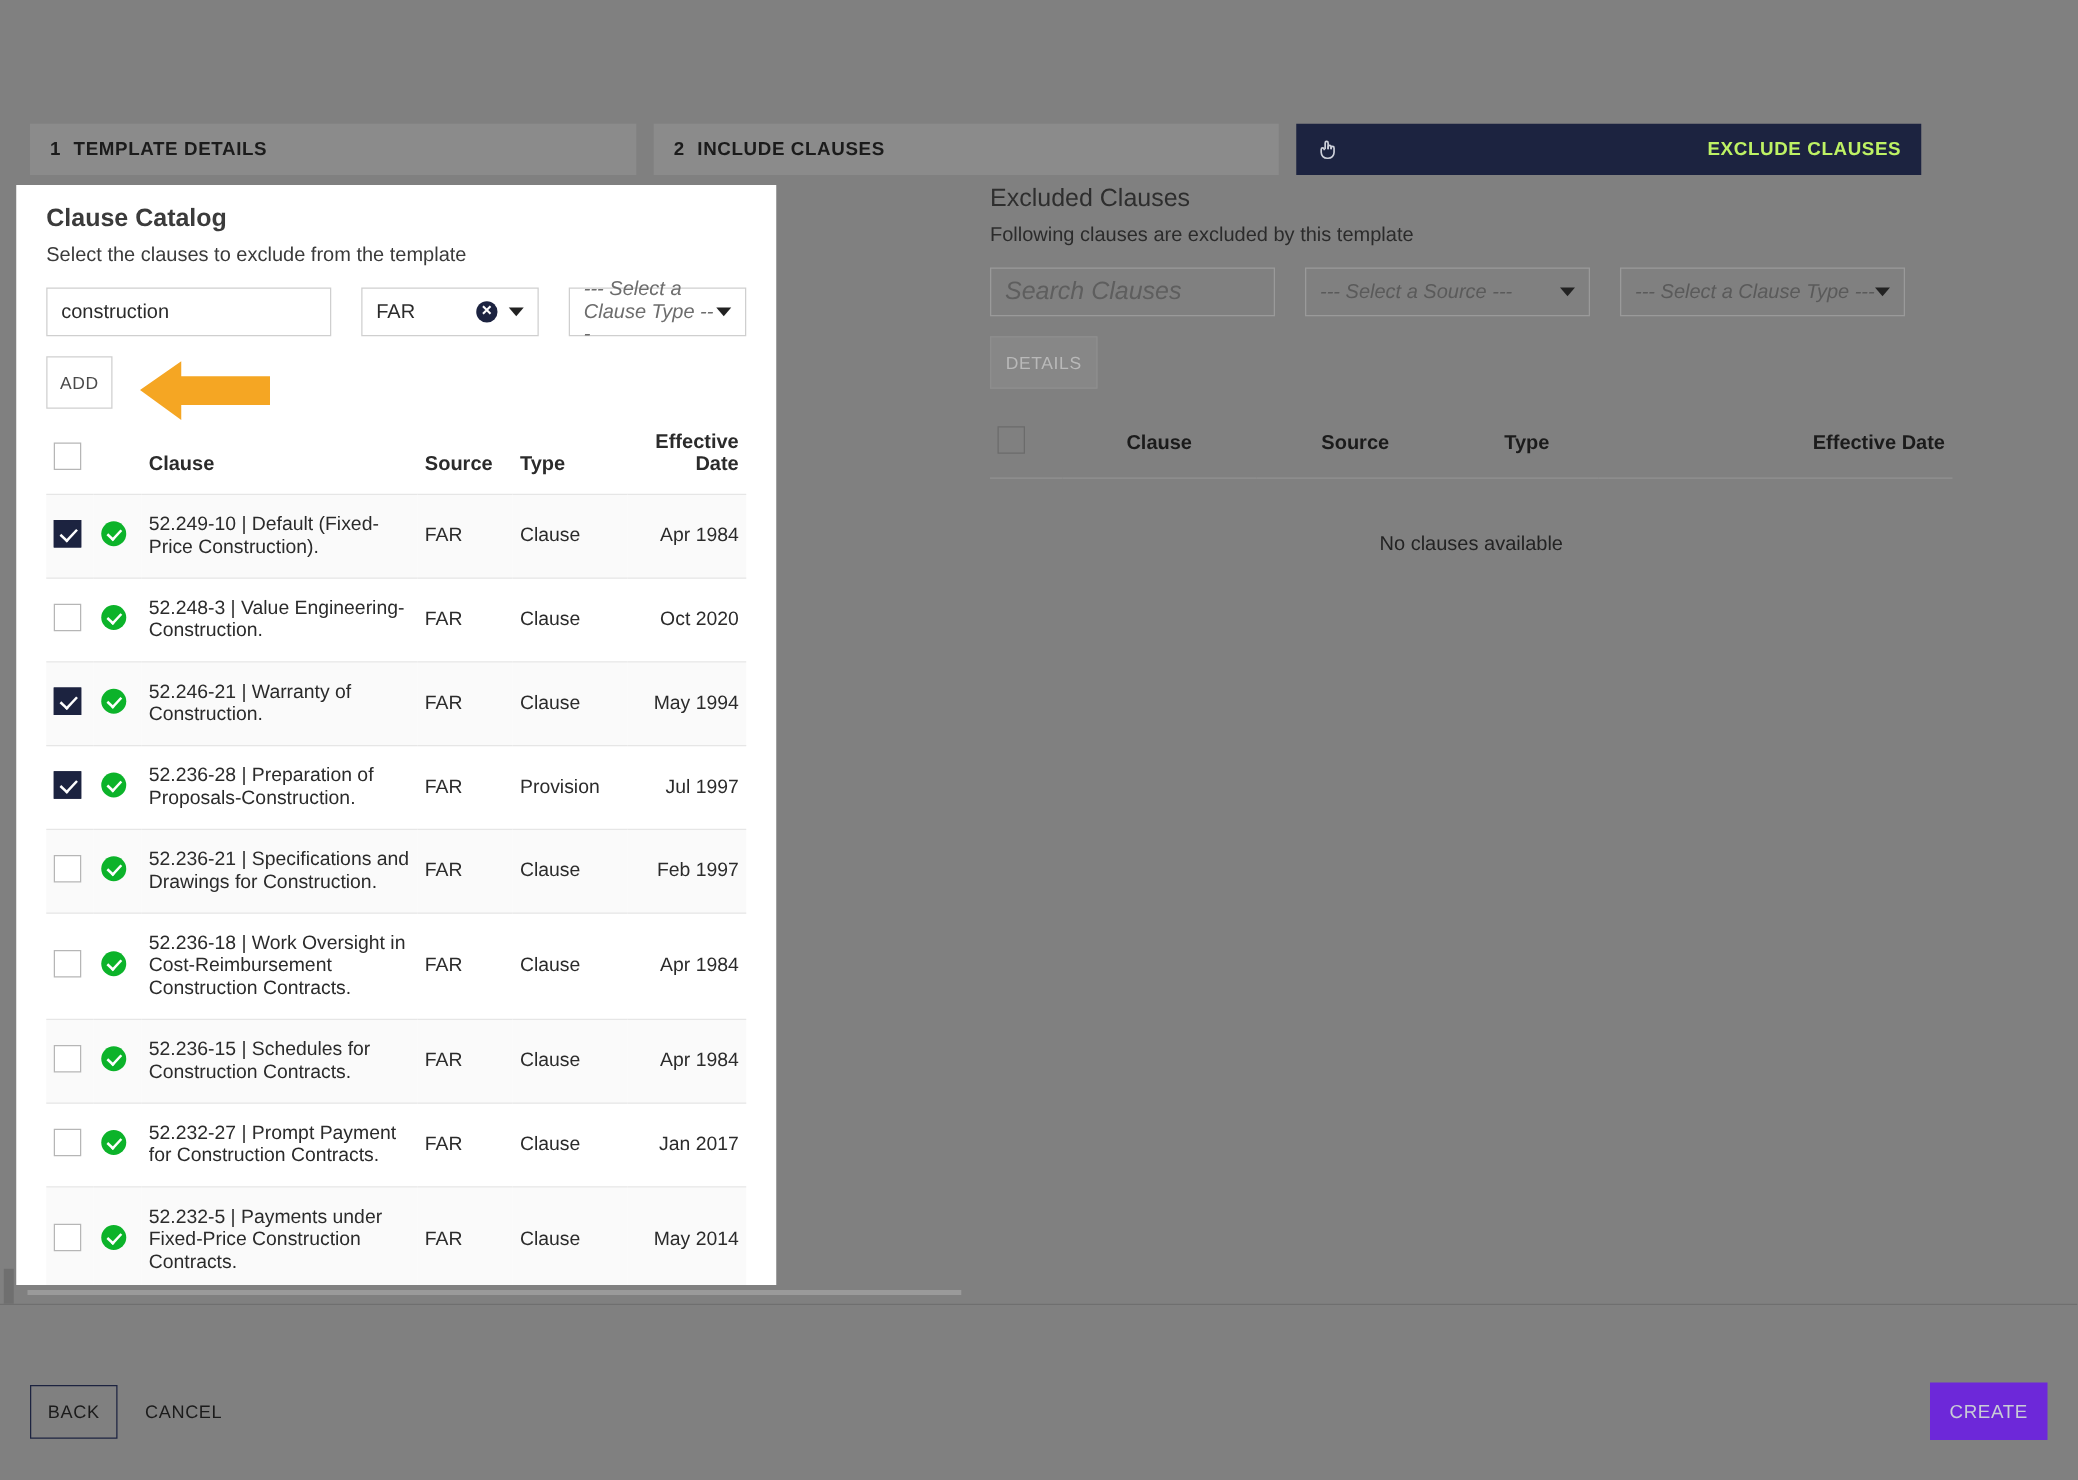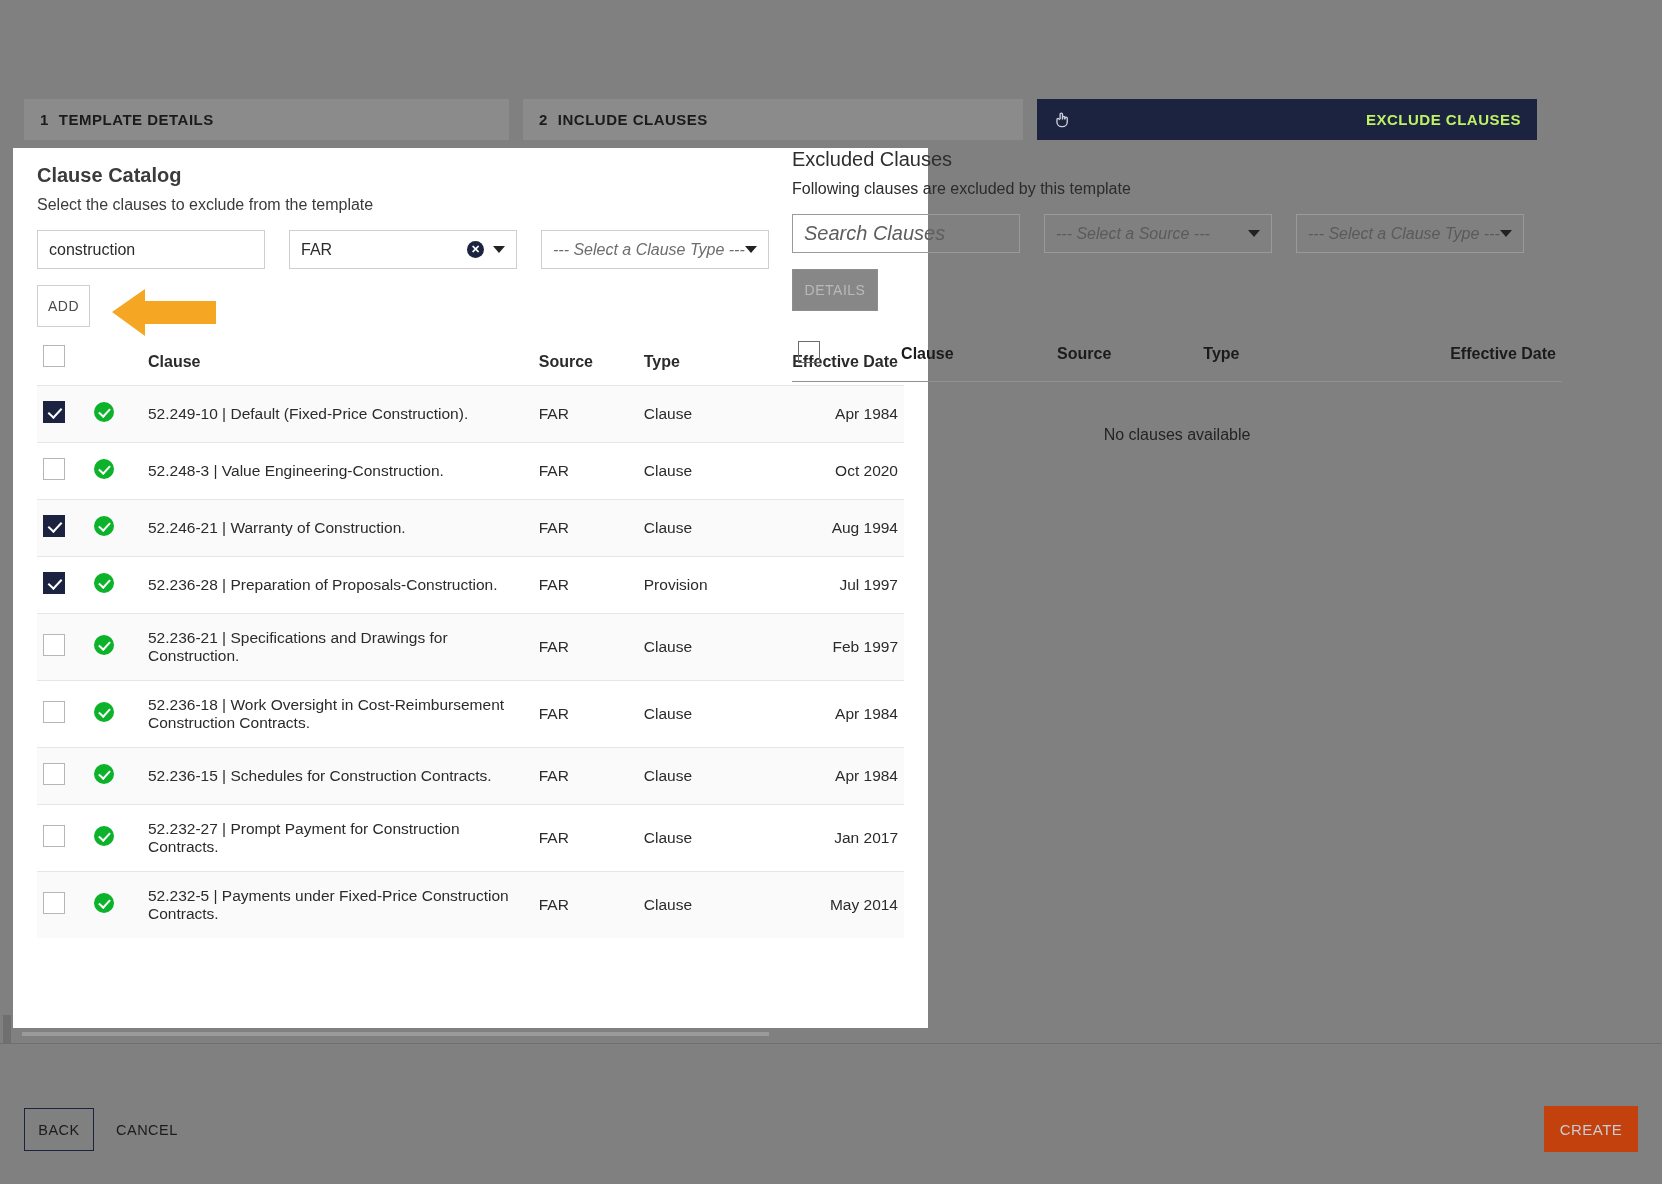--- a/index.html
+++ b/index.html
@@ -50,21 +50,21 @@
   }
   .step-num { font-weight: bold; margin-right: 10px; font-size: 15px; }
   .step-label { font-size: 15px; font-weight: bold; }
   .hand-icon {
     margin-right: 12px; display: inline-flex; align-items: center;
   }
 
   
   .left-panel {
     position: absolute; left: 13px; top: 148px;
-    width: 915px; height: 880px;
+    width: 608px; height: 880px;
     background: #ffffff;
     overflow: hidden;
   }
   .panel-pad { padding: 16px 24px 0 24px; }
   .panel-title {
     font-size: 20px; font-weight: bold; color: #3b3b3b; margin-bottom: 9px;
   }
   .panel-sub {
     font-size: 16px; color: #3b3b3b; margin-bottom: 16px;
   }
@@ -239,21 +239,21 @@
     position: absolute; left: 108px; top: 64px;
     height: 43px; padding: 0 8px;
     background: transparent; border: none;
     color: #1b1b1b; font-size: 14.5px; letter-spacing: 0.5px;
     display: flex; align-items: center;
     cursor: pointer; font-family: "Liberation Sans", sans-serif;
   }
   .create-btn {
     position: absolute; right: 24px; top: 62px;
     width: 94px; height: 46px;
-    background: #c2410c; border: none;
+    background: #6d28d9; border: none;
     color: #c9ccd6; font-size: 15px; letter-spacing: 0.5px;
     display: flex; align-items: center; justify-content: center;
     cursor: pointer; font-family: "Liberation Sans", sans-serif;
   }
 </style>
 </head>
 <body>
 
 <div class="app">
 
@@ -333,21 +333,21 @@
             <td>FAR</td>
             <td>Clause</td>
             <td class="right">Oct 2020</td>
           </tr>
           <tr class="alt">
             <td><span class="chk checked"></span></td>
             <td><span class="green-dot"></span></td>
             <td>52.246-21 | Warranty of Construction.</td>
             <td>FAR</td>
             <td>Clause</td>
-            <td class="right">Aug 1994</td>
+            <td class="right">May 1994</td>
           </tr>
           <tr>
             <td><span class="chk checked"></span></td>
             <td><span class="green-dot"></span></td>
             <td>52.236-28 | Preparation of Proposals-Construction.</td>
             <td>FAR</td>
             <td>Provision</td>
             <td class="right">Jul 1997</td>
           </tr>
           <tr class="alt">

